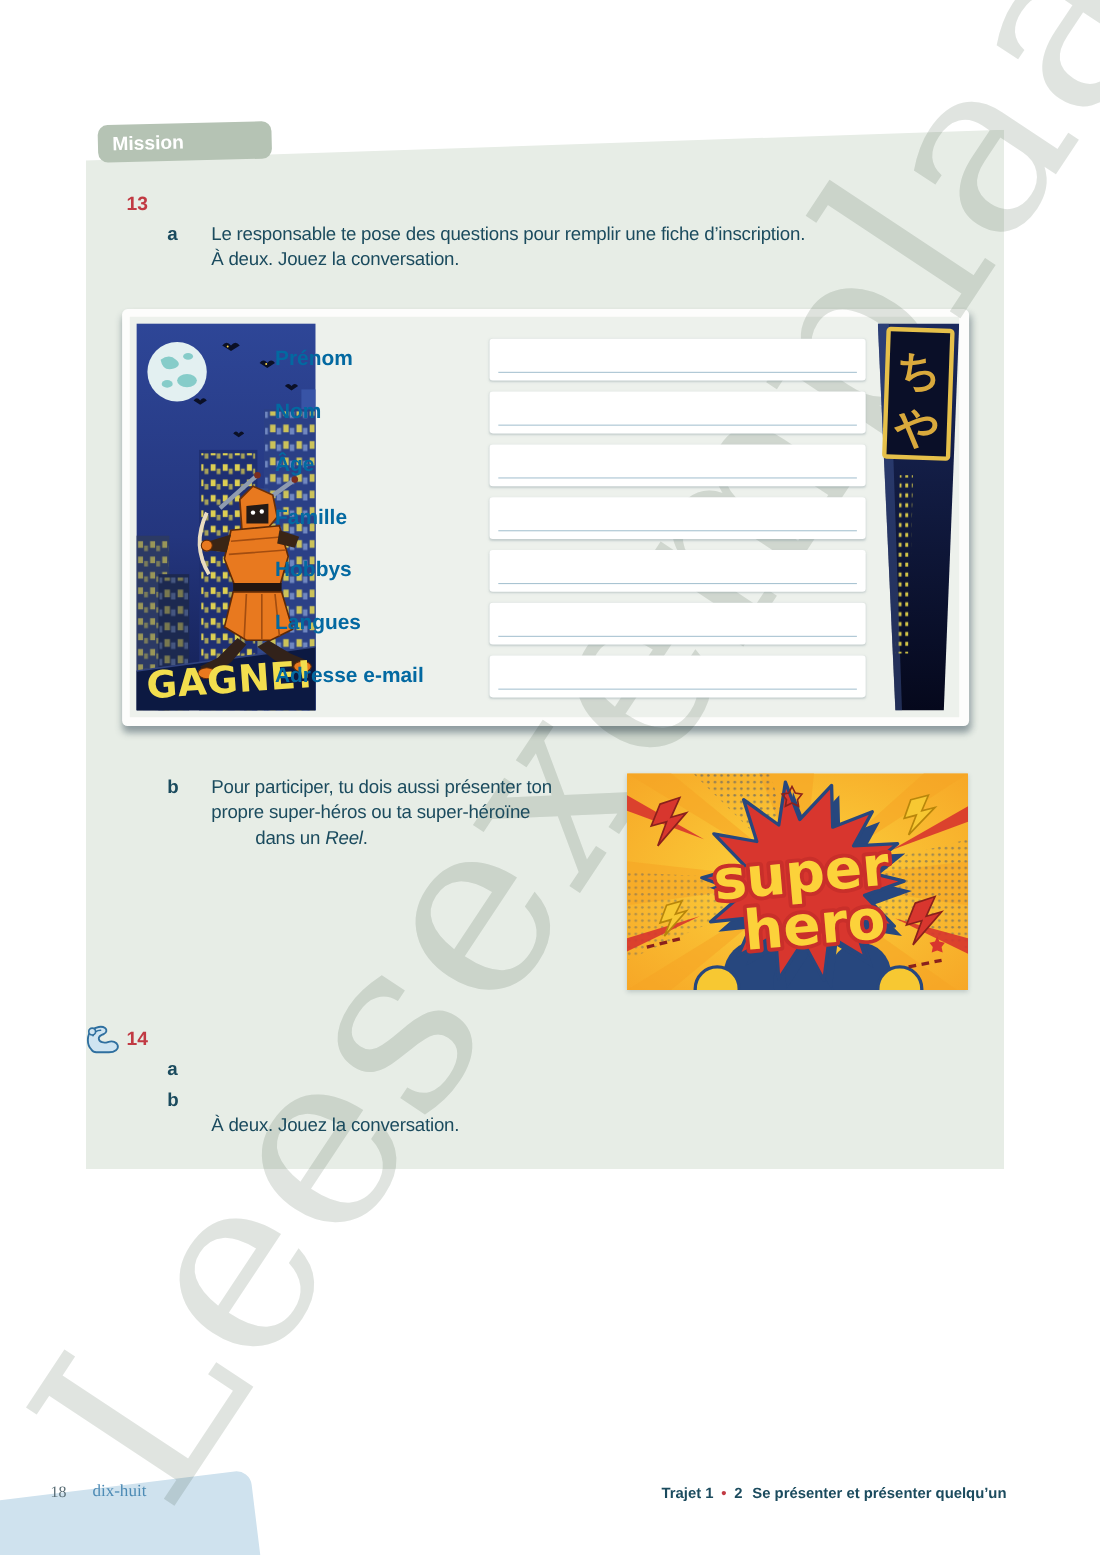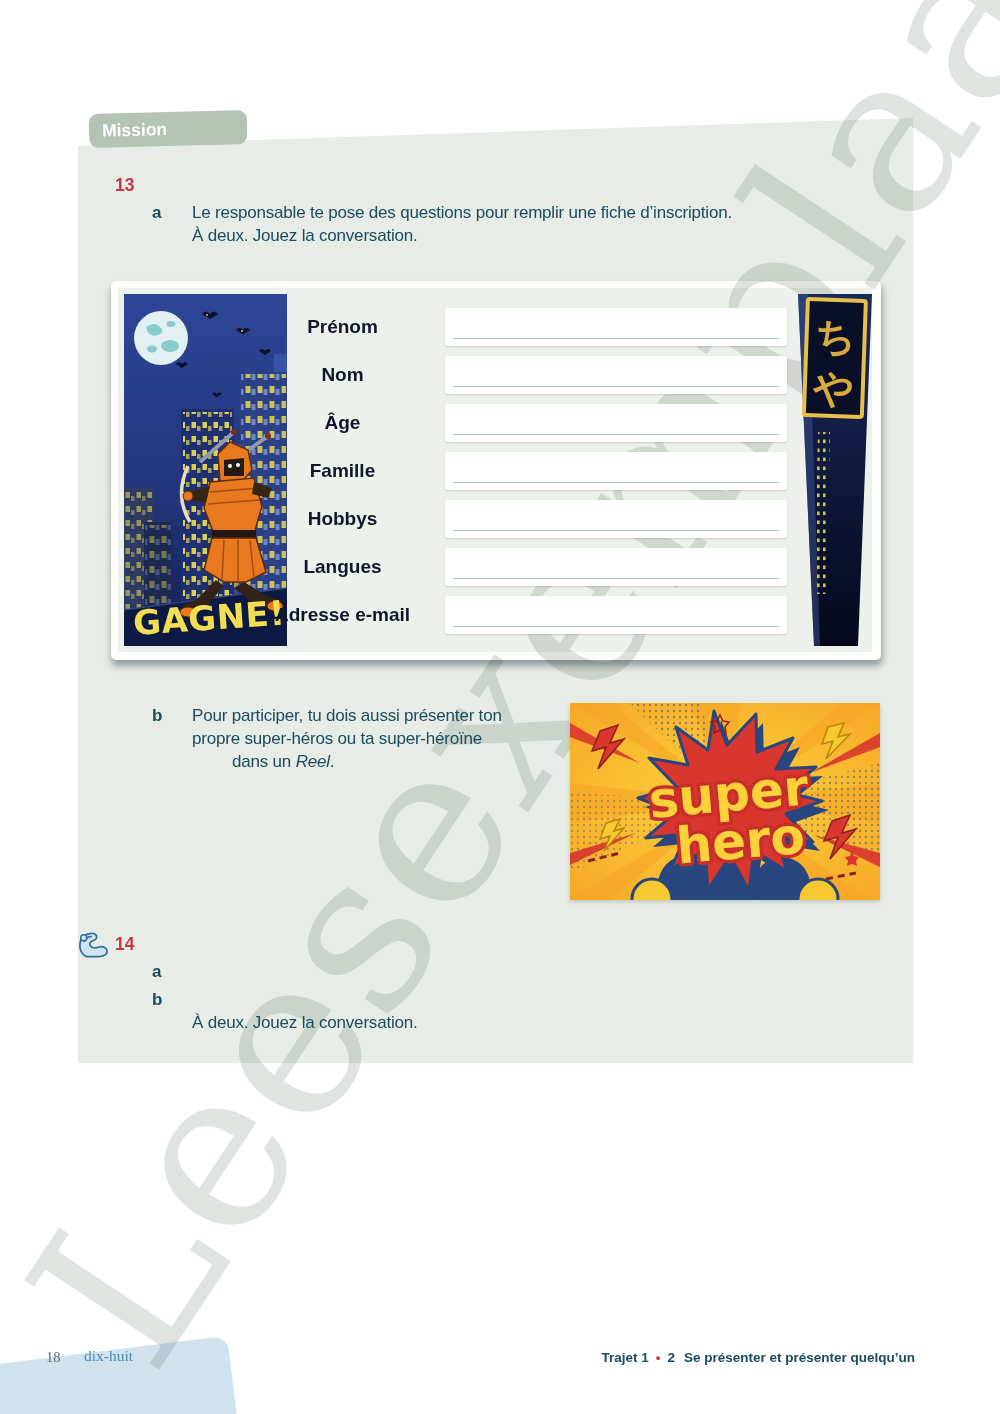--- a/index.html
+++ b/index.html
@@ -37,22 +37,22 @@
     border-radius:9px; transform:rotate(-1.4deg); box-sizing:border-box;
     color:#ffffff; font-weight:bold; font-size:17.5px; line-height:34px; padding-left:13px;
   }
   .red-num { color:#c13a43; font-weight:bold; font-size:17.5px; }
   .teal { color:#1b4b5e; }
   .bold-line { font-weight:bold; font-size:17px; letter-spacing:-0.3px; white-space:nowrap; }
   .reg-line { font-size:17px; letter-spacing:-0.2px; white-space:nowrap; }
   .letter { font-weight:bold; font-size:17px; }
   .ital { font-style:italic; }
   .flabel {
-    left:250px; width:185px; text-align:center; font-size:19px; font-weight:bold;
-    color:#0f172a; line-height:22px; white-space:nowrap;
+    left:250px; width:185px; text-align:left; font-size:19px; font-weight:bold;
+    color:#0369a1; line-height:22px; white-space:nowrap;
   }
   .field {
     left:445px; width:342px; height:38px; background:#ffffff; border-radius:3px;
     box-shadow:0 1px 2px rgba(120,140,150,.35);
   }
   .field::after {
     content:""; position:absolute; left:8px; right:8px; bottom:7px;
     border-bottom:1.6px solid #a9c4d2;
   }
   .hero-img { left:570px; top:703px; width:310px; height:197px; box-shadow:0 2px 4px rgba(73,94,104,.25); }

